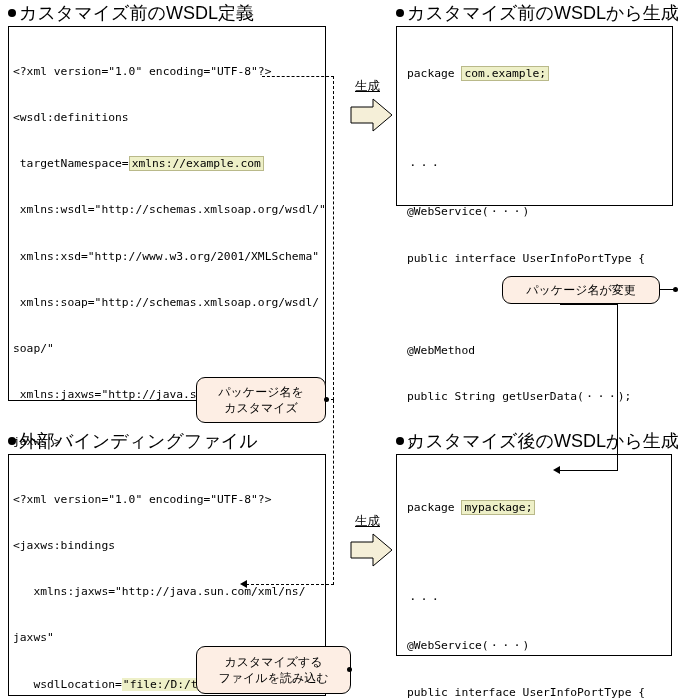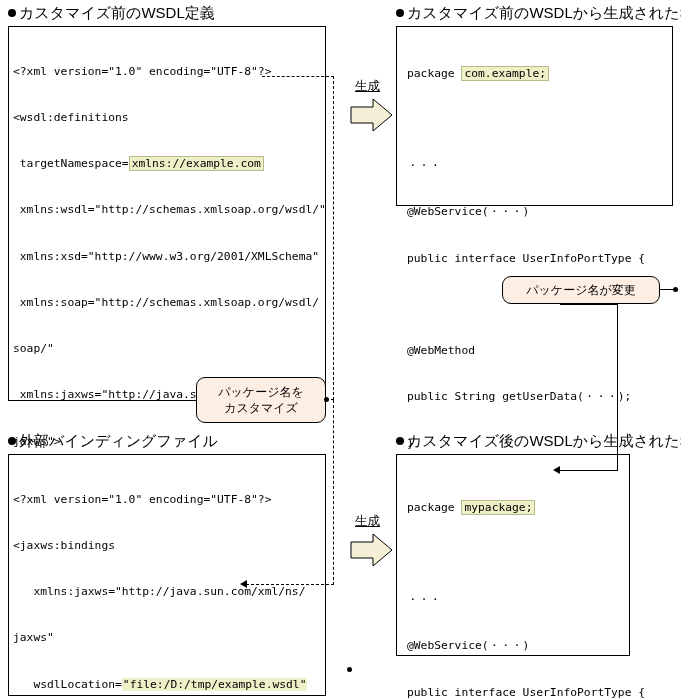--- a/index.html
+++ b/index.html
@@ -12,21 +12,21 @@
     color: #000000;
   }
   #root {
     position: relative;
     width: 681px;
     height: 700px;
     overflow: hidden;
   }
   .panel-title {
     position: absolute;
-    font-size: 15px;
+    font-size: 18px;
     line-height: 14px;
     white-space: nowrap;
   }
   .bullet {
     display: inline-block;
     width: 8px;
     height: 8px;
     border-radius: 50%;
     background: #000;
     margin-right: 3px;
@@ -186,26 +186,30 @@
       
       
       
       
       
       
       
     </div>
   </div>
 
+  <div class="callout" style="left:196px; top:646px; width:155px; height:48px;">
+    <div>カスタマイズする</div>
+    <div>ファイルを読み込む</div>
+  </div>
 
   <div class="panel-title" style="left:396px; top:434px;">
     <span class="bullet"></span><span>カスタマイズ後のWSDLから生成されたSEI</span>
   </div>
 
-  <div class="box" style="left:396px; top:454px; width:234px; height:202px;">
+  <div class="box" style="left:396px; top:454px; width:276px; height:202px;">
     <div class="code" style="position:absolute; left:10px; top:14px;">
       <div><span>package</span> <span class="hl-box">mypackage;</span></div>
       <div>&nbsp;</div>
       <div>・・・</div>
       <div>@WebService(・・・)</div>
       <div>public interface UserInfoPortType {</div>
       
       
       
       

